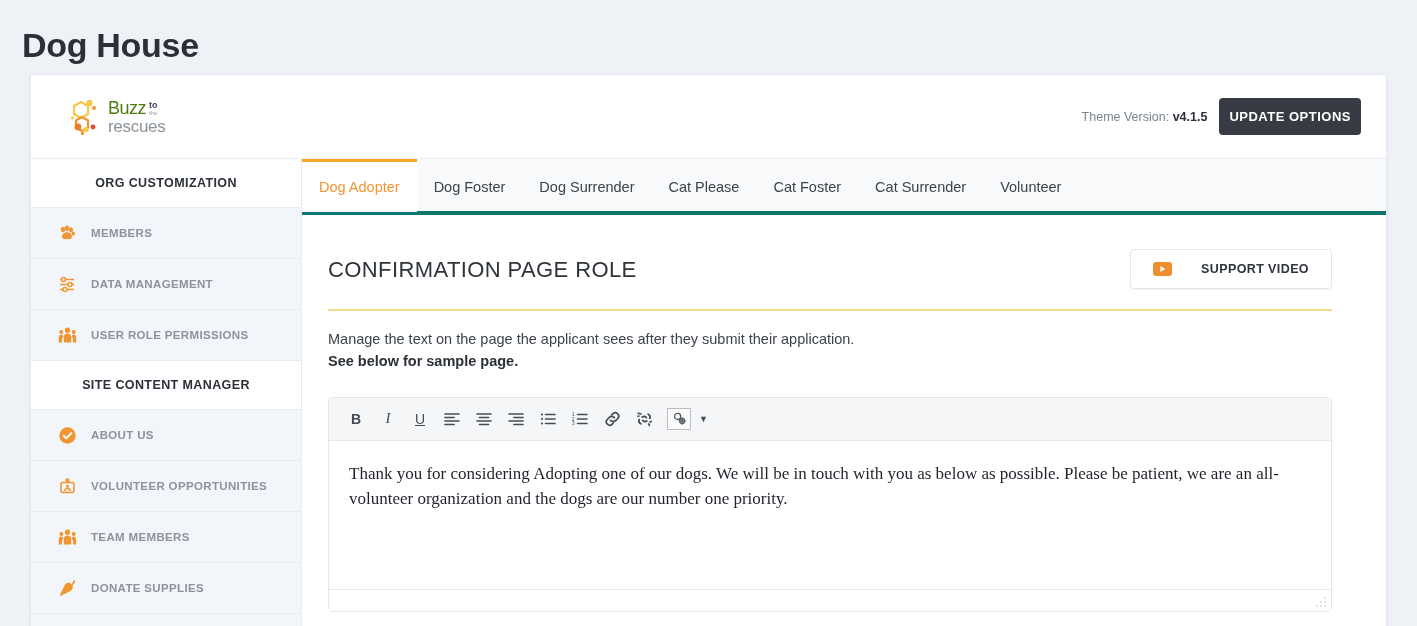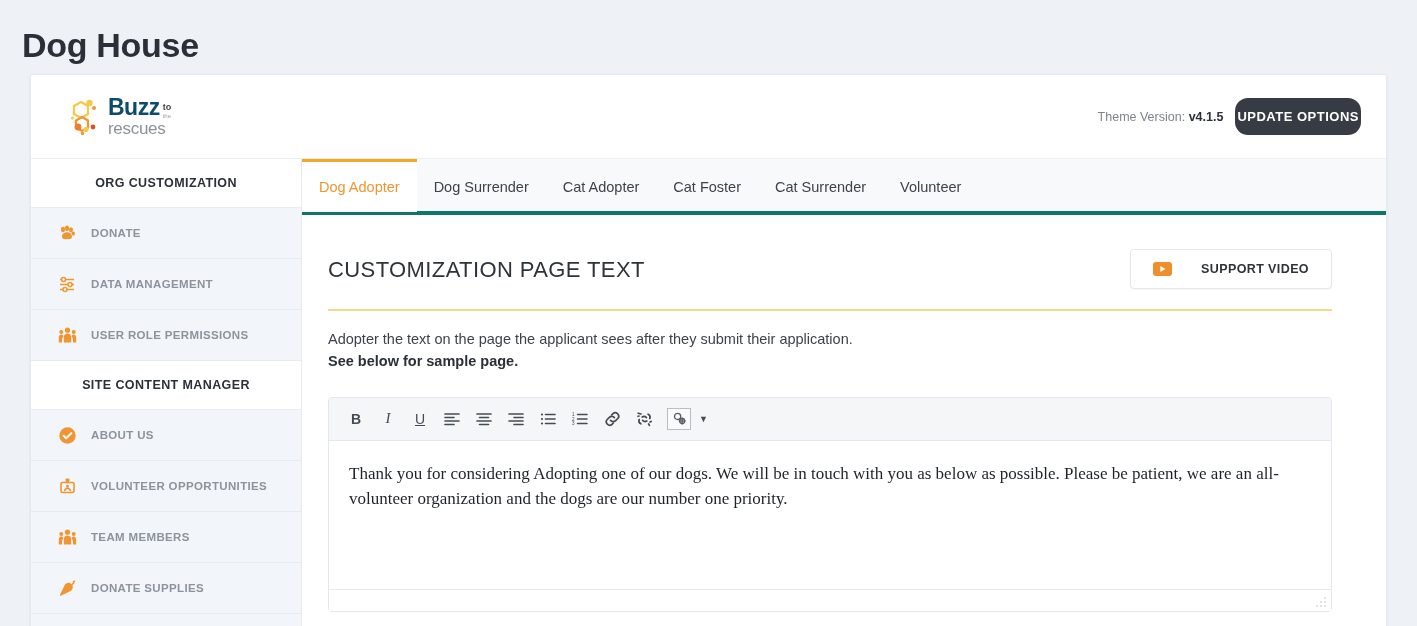--- a/index.html
+++ b/index.html
@@ -45,25 +45,25 @@
   }
   .theme-version {
     font-size: 12.5px;
     color: #7d848d;
   }
   .theme-version b { color: #2b3038; font-weight: bold; }
   .update-btn {
     background: #373c44;
     color: #fff;
     border: none;
-    border-radius: 13px;
+    border-radius: 4px;
     font-size: 13px;
     font-weight: bold;
     letter-spacing: 0.5px;
-    padding: 11px 2px;
+    padding: 11px 10px;
     cursor: pointer;
     font-family: inherit;
   }
   
   .body-split { display: flex; height: 515px; }
   .sidebar {
     width: 271px;
     flex: 0 0 271px;
     background: #f2f6fa;
     border-right: 1px solid #e7ebef;
@@ -239,21 +239,21 @@
         <circle cx="20.5" cy="5" r="3.2" fill="#f7c948"></circle>
         <circle cx="25" cy="10" r="2" fill="#f0952f"></circle>
         <circle cx="9" cy="29" r="3.4" fill="#ef7d2a"></circle>
         <circle cx="17" cy="31.5" r="2.6" fill="#f7c948"></circle>
         <circle cx="24" cy="29" r="2.4" fill="#e34b2c"></circle>
         <circle cx="13.5" cy="35.5" r="1.7" fill="#f0952f"></circle>
         <circle cx="3.5" cy="20" r="1.6" fill="#f7c948"></circle>
       </svg>
       <div style="margin-left:5px; line-height:1;">
         <div style="display:flex; align-items:flex-end;">
-          <span style="font-size:23px; font-weight:bold; color:#0c4a6e; letter-spacing:-0.5px;">Buzz</span>
+          <span style="font-size:18px; font-weight:normal; color:#4d7c0f; letter-spacing:-0.5px;">Buzz</span>
           <span style="display:inline-block; margin-left:3px; line-height:1.05;">
             <span style="display:block; font-size:9px; font-weight:bold; color:#3d434b;">to</span>
             <span style="display:block; font-size:6px; color:#9aa0a7;">the</span>
           </span>
         </div>
         <div style="font-size:17px; color:#8b9299; letter-spacing:-0.3px; margin-top:1px;">rescues</div>
       </div>
     </div>
 
     <div class="topbar-right">
@@ -274,21 +274,21 @@
       <div class="side-item">
         <span class="ic">
           <svg width="18" height="18" viewBox="0 0 18 18" fill="currentColor">
             <ellipse cx="5" cy="5.5" rx="2.1" ry="2.7"></ellipse>
             <ellipse cx="9" cy="4.2" rx="2.1" ry="2.8"></ellipse>
             <ellipse cx="13" cy="5.8" rx="2" ry="2.6"></ellipse>
             <ellipse cx="15.3" cy="9.6" rx="1.7" ry="2.1"></ellipse>
             <path d="M9 8.2c2.8 0 5 2.2 5 4.4 0 1.8-1.5 2.9-3.3 2.7-0.6-0.1-1.1-0.3-1.7-0.3s-1.1 0.2-1.7 0.3C5.5 15.5 4 14.4 4 12.6c0-2.2 2.2-4.4 5-4.4z"></path>
           </svg>
         </span>
-        <span class="lbl">DONATE</span>
+        <span class="lbl">MEMBERS</span>
       </div>
 
       <div class="side-item">
         <span class="ic">
           <svg width="19" height="19" viewBox="0 0 19 19" fill="none" stroke="currentColor" stroke-width="1.5">
             <line x1="2" y1="4.5" x2="16" y2="4.5"></line>
             <circle cx="5.5" cy="4.5" r="2" fill="#fff"></circle>
             <line x1="2" y1="9.5" x2="16" y2="9.5"></line>
             <circle cx="12" cy="9.5" r="2" fill="#fff"></circle>
             <line x1="2" y1="14.5" x2="16" y2="14.5"></line>
@@ -358,46 +358,47 @@
           </svg>
         </span>
         <span class="lbl">DONATE SUPPLIES</span>
       </div>
     </div>
 
     <div class="main">
 
       <div class="tabs">
         <button class="tab active">Dog Adopter</button>
+        <button class="tab">Dog Foster</button>
         <button class="tab">Dog Surrender</button>
-        <button class="tab">Cat Adopter</button>
+        <button class="tab">Cat Please</button>
         <button class="tab">Cat Foster</button>
         <button class="tab">Cat Surrender</button>
         <button class="tab">Volunteer</button>
       </div>
 
       <div class="content">
 
         <div class="content-head">
-          <div class="section-title">CUSTOMIZATION PAGE TEXT</div>
+          <div class="section-title">CONFIRMATION PAGE ROLE</div>
           <button class="support-btn">
             <span style="display:flex;">
               <svg width="19" height="14" viewBox="0 0 19 14">
                 <rect x="0" y="0" width="19" height="14" rx="3" fill="#ee8f2b"></rect>
                 <polygon points="7.3,4 12.4,7 7.3,10" fill="#fff"></polygon>
               </svg>
             </span>
             <span>SUPPORT VIDEO</span>
           </button>
         </div>
 
         <div class="divider"></div>
 
         <div class="desc">
-          <div>Adopter the text on the page the applicant sees after they submit their application.</div>
+          <div>Manage the text on the page the applicant sees after they submit their application.</div>
           <b>See below for sample page.</b>
         </div>
 
         <div class="editor">
 
           <div class="editor-toolbar">
             <button class="tb-btn b">B</button>
             <button class="tb-btn i">I</button>
             <button class="tb-btn u">U</button>
 

